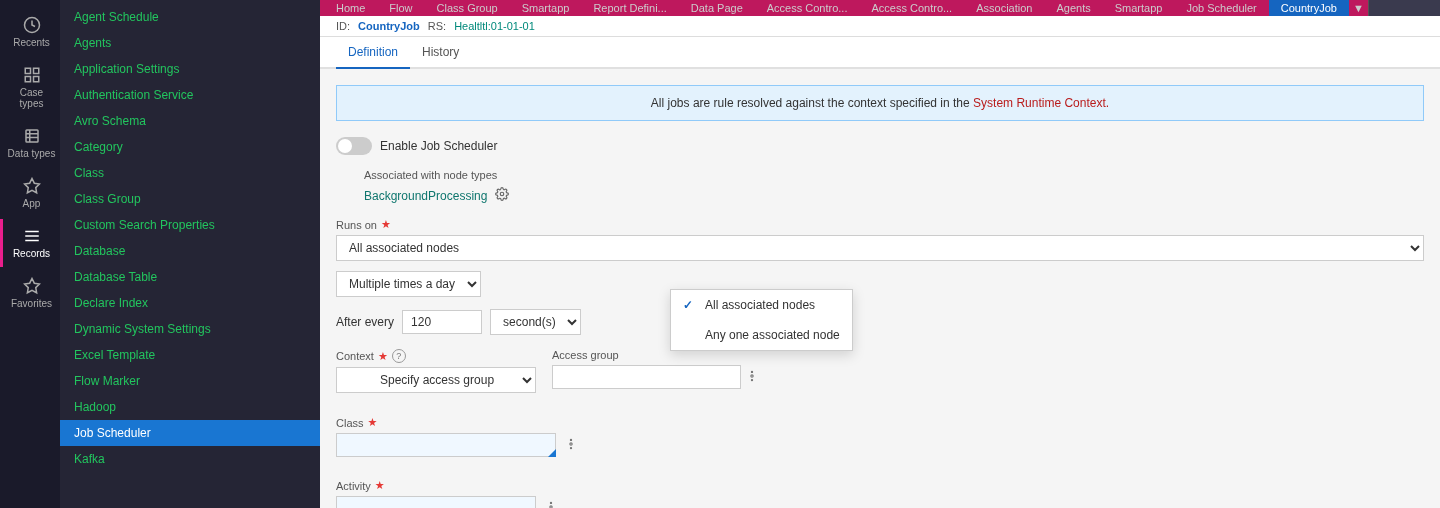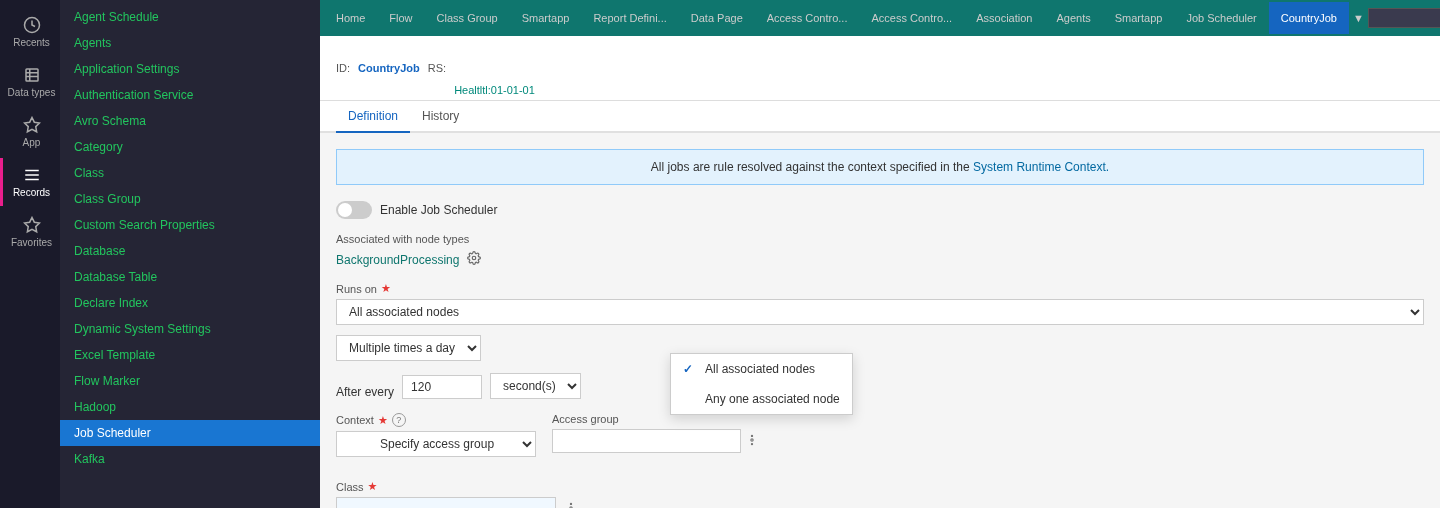--- a/index.html
+++ b/index.html
@@ -77,23 +77,23 @@
       display: flex;
       flex-direction: column;
       background: #f5f5f5;
       overflow: hidden;
     }
 
     
     .top-tabs {
       display: flex;
       align-items: center;
-      background: #0f766e;
+      background: #be185d;
       padding: 0 4px;
-      height: 36px;
+      height: 16px;
       overflow: hidden;
     }
 
     .top-tab {
       padding: 6px 12px;
       color: #ccc;
       font-size: 11px;
       cursor: pointer;
       white-space: nowrap;
       height: 32px;
@@ -138,21 +138,21 @@
       color: #555;
       border-bottom: 1px solid #ddd;
       display: flex;
       align-items: center;
       gap: 8px;
     }
 
     .id-bar .id-label { color: #555; }
     .id-bar .id-value { color: #1565c0; font-weight: bold; }
     .id-bar .rs-label { color: #555; }
-    .id-bar .rs-value { color: #00897b; margin-top: 44px; }
+    .id-bar .rs-value { color: #00897b; }
 
     
     .def-tabs {
       background: #fff;
       padding: 0 16px;
       border-bottom: 2px solid #e0e0e0;
       display: flex;
     }
 
     .def-tab {
@@ -183,21 +183,21 @@
       background: #e3f2fd;
       border: 1px solid #90caf9;
       padding: 10px 16px;
       margin-bottom: 16px;
       font-size: 12px;
       color: #333;
       text-align: center;
     }
 
     .info-banner a {
-      color: #0369a1;
+      color: #b91c1c;
       text-decoration: none;
     }
 
     .form-group {
       display: flex;
       flex-direction: column;
       gap: 4px;
     }
 
     .form-label {
@@ -280,21 +280,21 @@
 
     .dropdown-group {
       display: flex;
       align-items: center;
       gap: 6px;
       margin-bottom: 12px;
     }
 
     .after-every-row {
       display: flex;
-      align-items: flex-end;
+      align-items: center;
       gap: 8px;
       margin-bottom: 14px;
     }
 
     
     .dropdown-popup {
       position: absolute;
       background: #fff;
       border: 1px solid #ccc;
       box-shadow: 0 4px 12px rgba(0,0,0,0.15);
@@ -381,20 +381,29 @@
 
 <div class="sidebar">
 
   <div class="sidebar-icons">
     <div class="sidebar-icon-item">
       <svg width="18" height="18" viewBox="0 0 24 24" fill="none" stroke="currentColor" stroke-width="2">
           <circle cx="12" cy="12" r="10"></circle>
           <polyline points="12 6 12 12 16 14"></polyline>
         </svg>
       <span>Recents</span>
+    </div>
+    <div class="sidebar-icon-item">
+      <svg width="18" height="18" viewBox="0 0 24 24" fill="none" stroke="currentColor" stroke-width="2">
+          <rect x="3" y="3" width="7" height="7"></rect>
+          <rect x="14" y="3" width="7" height="7"></rect>
+          <rect x="3" y="14" width="7" height="7"></rect>
+          <rect x="14" y="14" width="7" height="7"></rect>
+        </svg>
+      <span>Case types</span>
     </div>
     <div class="sidebar-icon-item">
       <svg width="18" height="18" viewBox="0 0 24 24" fill="none" stroke="currentColor" stroke-width="2">
           <rect x="4" y="4" width="16" height="16" rx="1"></rect>
           <line x1="4" y1="9" x2="20" y2="9"></line>
           <line x1="4" y1="14" x2="20" y2="14"></line>
           <line x1="9" y1="4" x2="9" y2="20"></line>
         </svg>
       <span>Data types</span>
     </div>
@@ -483,21 +492,21 @@
     <div class="info-banner">
       <span>All jobs are rule resolved against the context specified in the</span>
       <a href="#">System Runtime Context.</a>
     </div>
 
     <div class="toggle-row">
       <div class="toggle"></div>
       <span>Enable Job Scheduler</span>
     </div>
 
-    <div class="form-group" style="margin-bottom:12px;">
+    <div class="form-group" style="margin-bottom:12px;margin-left:28px;">
       <div class="form-label">
         <span>Associated with node types</span>
       </div>
       <div class="form-value">
         <span>BackgroundProcessing</span>
         <button class="gear-btn">
           <svg width="14" height="14" viewBox="0 0 24 24" fill="none" stroke="#666" stroke-width="2">
             <circle cx="12" cy="12" r="3"></circle>
               <path d="M19.4 15a1.65 1.65 0 0 0 .33 1.82l.06.06a2 2 0 0 1-2.83 2.83l-.06-.06a1.65 1.65 0 0 0-1.82-.33 1.65 1.65 0 0 0-1 1.51V21a2 2 0 0 1-4 0v-.09A1.65 1.65 0 0 0 9 19.4a1.65 1.65 0 0 0-1.82.33l-.06.06a2 2 0 0 1-2.83-2.83l.06-.06A1.65 1.65 0 0 0 4.68 15a1.65 1.65 0 0 0-1.51-1H3a2 2 0 0 1 0-4h.09A1.65 1.65 0 0 0 4.6 9a1.65 1.65 0 0 0-.33-1.82l-.06-.06a2 2 0 0 1 2.83-2.83l.06.06A1.65 1.65 0 0 0 9 4.68a1.65 1.65 0 0 0 1-1.51V3a2 2 0 0 1 4 0v.09a1.65 1.65 0 0 0 1 1.51 1.65 1.65 0 0 0 1.82-.33l.06-.06a2 2 0 0 1 2.83 2.83l-.06.06A1.65 1.65 0 0 0 19.4 9a1.65 1.65 0 0 0 1.51 1H21a2 2 0 0 1 0 4h-.09a1.65 1.65 0 0 0-1.51 1z"></path>
           </svg>

